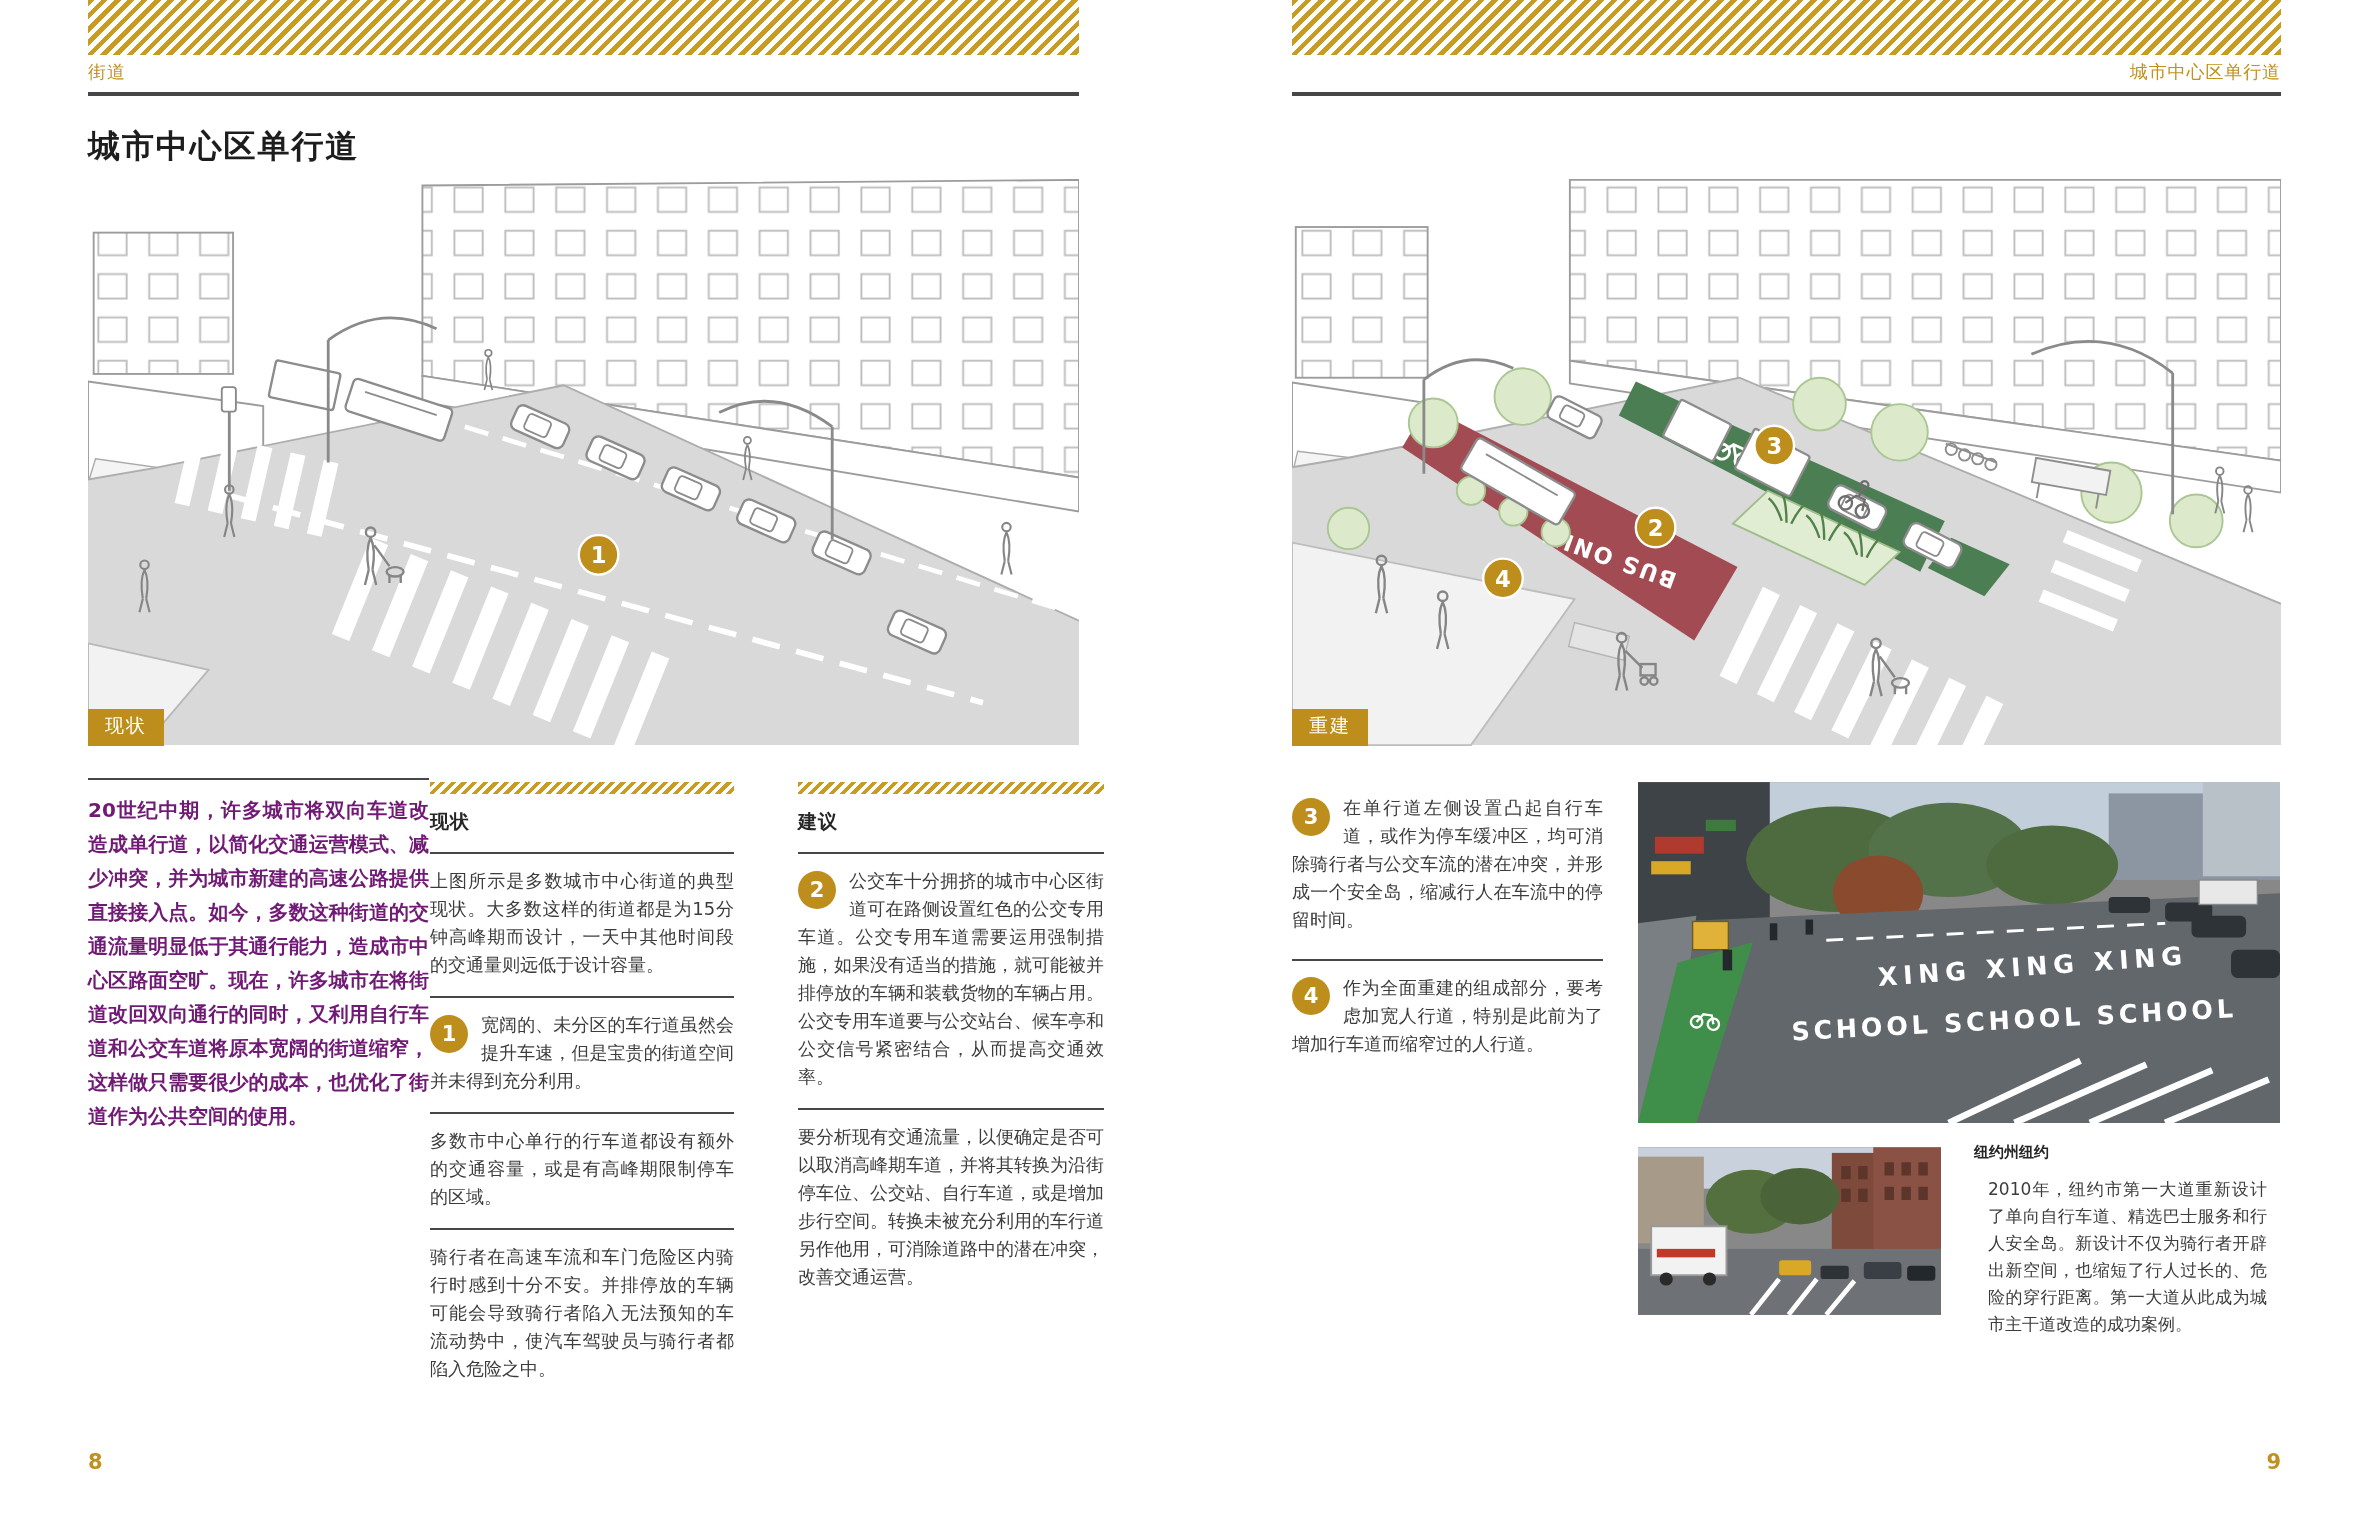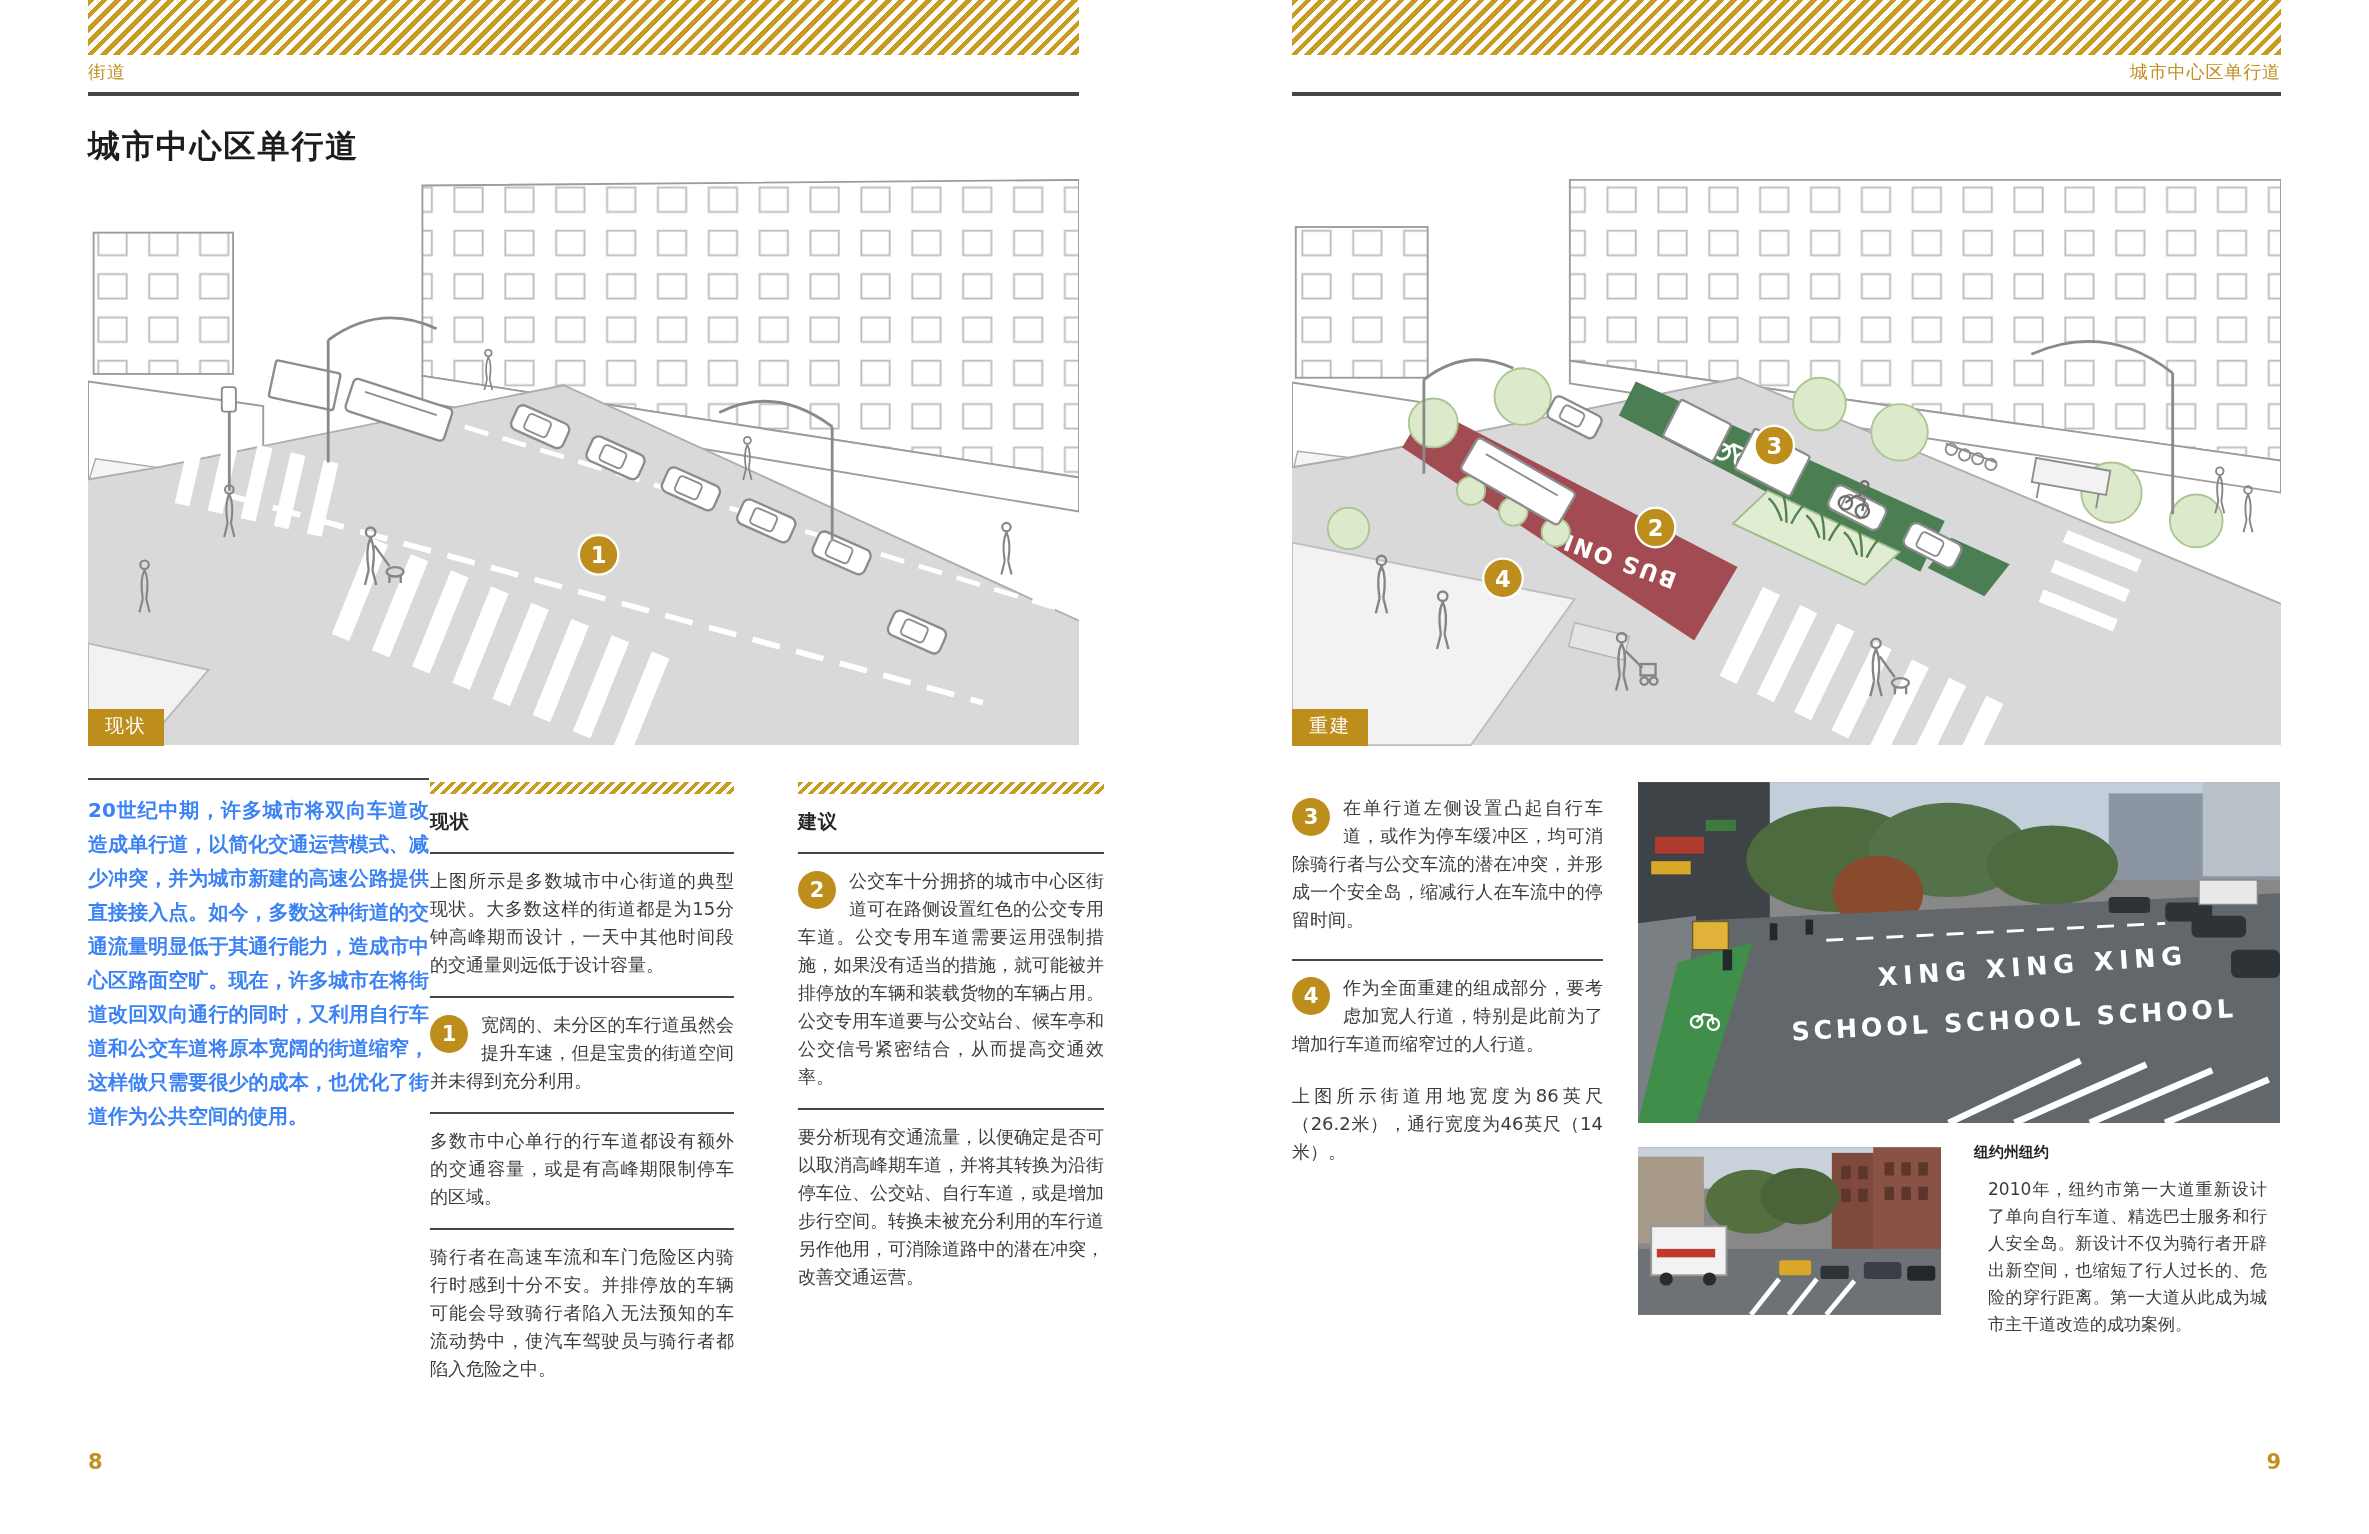--- a/index.html
+++ b/index.html
@@ -24,21 +24,21 @@
            padding:4.7px 17px 6.6px 17px;letter-spacing:1.9px;}
   .col{position:absolute;}
   #colA{left:88px;top:778px;width:341px;}
   #colB{left:430px;top:782px;width:304px;}
   #colC{left:774px;top:782px;width:306px;margin-left:24px;}
   #colR{left:1292px;top:794px;width:311px;}
   .toprule{border-top:2.8px solid #474747;}
   .rule{border-top:2.8px solid #474747;margin-top:17px;}
   .hatch{height:12.2px;background:repeating-linear-gradient(135deg,#c89b21 0 3.8px,#ffffff 3.8px 7.5px);}
   .col h3{font-size:19px;font-weight:bold;color:#262626;margin:15px 0 0 0;letter-spacing:0.9px;}
-  .intro{font-size:20px;line-height:34px;font-weight:bold;color:#3b82f6;margin:13px 0 0 0;text-align:justify;}
+  .intro{font-size:20px;line-height:34px;font-weight:bold;color:#701a75;margin:13px 0 0 0;text-align:justify;}
   .body-p{font-size:18px;line-height:28px;margin:13px 0 0 0;text-align:justify;}
   .nbadge{float:left;width:38px;height:38px;border-radius:50%;background:#bd8e1c;color:#fff;
           font-size:21px;font-weight:bold;text-align:center;line-height:38px;margin:3.8px 13px 1.9px 0;}
   .gap24{margin-top:24.5px;}
   .photo{position:absolute;overflow:hidden;background:#888;}
   #photo-top{left:1638px;top:782px;width:642px;height:341px;}
   #photo-small{left:1638px;top:1147px;width:303px;height:168px;}
   .photo svg{display:block;width:100%;height:100%;}
   #caption{position:absolute;left:1974px;top:1143px;width:307px;}
   #caption h4{font-size:15px;font-weight:bold;color:#262626;margin:0 0 9.4px 0;}
@@ -373,21 +373,20 @@
   </div>
 
   <div class="col" id="colR">
     <p class="body-p" style="margin-top:0">
       <span class="nbadge">3</span><span>在单行道左侧设置凸起自行车道，或作为停车缓冲区，均可消除骑行者与公交车流的潜在冲突，并形成一个安全岛，缩减行人在车流中的停留时间。</span>
     </p>
     <div class="rule" style="margin-top:24.5px"></div>
     <p class="body-p">
       <span class="nbadge">4</span><span>作为全面重建的组成部分，要考虑加宽人行道，特别是此前为了增加行车道而缩窄过的人行道。</span>
     </p>
-    <p class="body-p gap24">上图所示街道用地宽度为86英尺（26.2米），通行宽度为46英尺（14米）。</p>
   </div>
 
   <div class="photo" id="photo-top">
     <svg viewBox="0 0 682 362">
       <rect width="682" height="70" fill="#c2ceda"></rect>
       <rect x="0" y="0" width="140" height="152" fill="#3e4347"></rect>
       <rect x="18" y="58" width="52" height="18" fill="#b03a2e"></rect>
       <rect x="14" y="84" width="42" height="14" fill="#d9a826"></rect>
       <rect x="72" y="40" width="32" height="12" fill="#3e7a3e"></rect>
       <rect x="500" y="12" width="182" height="92" fill="#8c96a2"></rect>

